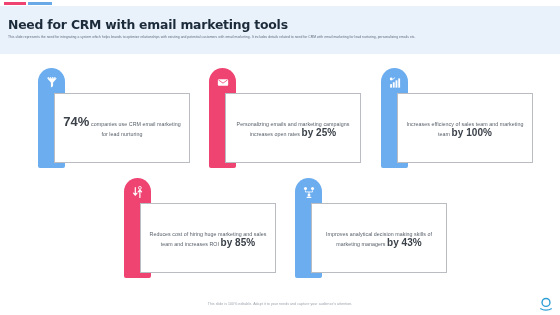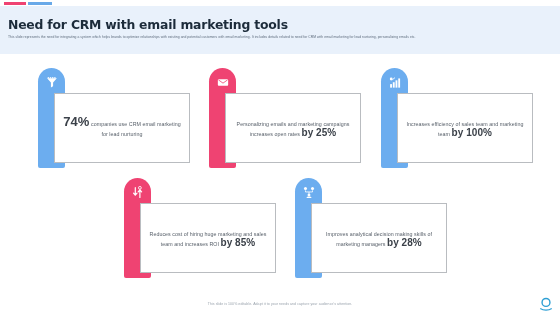--- a/index.html
+++ b/index.html
@@ -268,21 +268,21 @@
             <circle cx="5.5" cy="4.5" r="2.8" fill="#ffffff"></circle>
             <circle cx="18.5" cy="4.5" r="2.8" fill="#ffffff"></circle>
             <path d="M5.5 8 L5.5 11 L18.5 11 L18.5 8 M12 11 L12 14" stroke="#ffffff" stroke-width="1.5" fill="none"></path>
             <circle cx="12" cy="16.4" r="2.6" fill="#ffffff"></circle>
             <path d="M7.4 22 C7.4 18.6 16.6 18.6 16.6 22 Z" fill="#ffffff"></path>
           </svg>
         </span>
       </div>
       <div class="box">
         <div class="box-text">
-          <span class="lead"></span><span>Improves analytical decision making skills of marketing managers </span><span class="strong">by 28%</span>
+          <span class="lead"></span><span>Improves analytical decision making skills of marketing managers </span><span class="strong">by 43%</span>
         </div>
       </div>
     </div>
 
   </div>
 
   <div class="footer-note">This slide is 100% editable. Adapt it to your needs and capture your audience's attention.</div>
 
   <div class="corner-logo">
     <svg width="16" height="14" viewBox="0 0 24 22">

